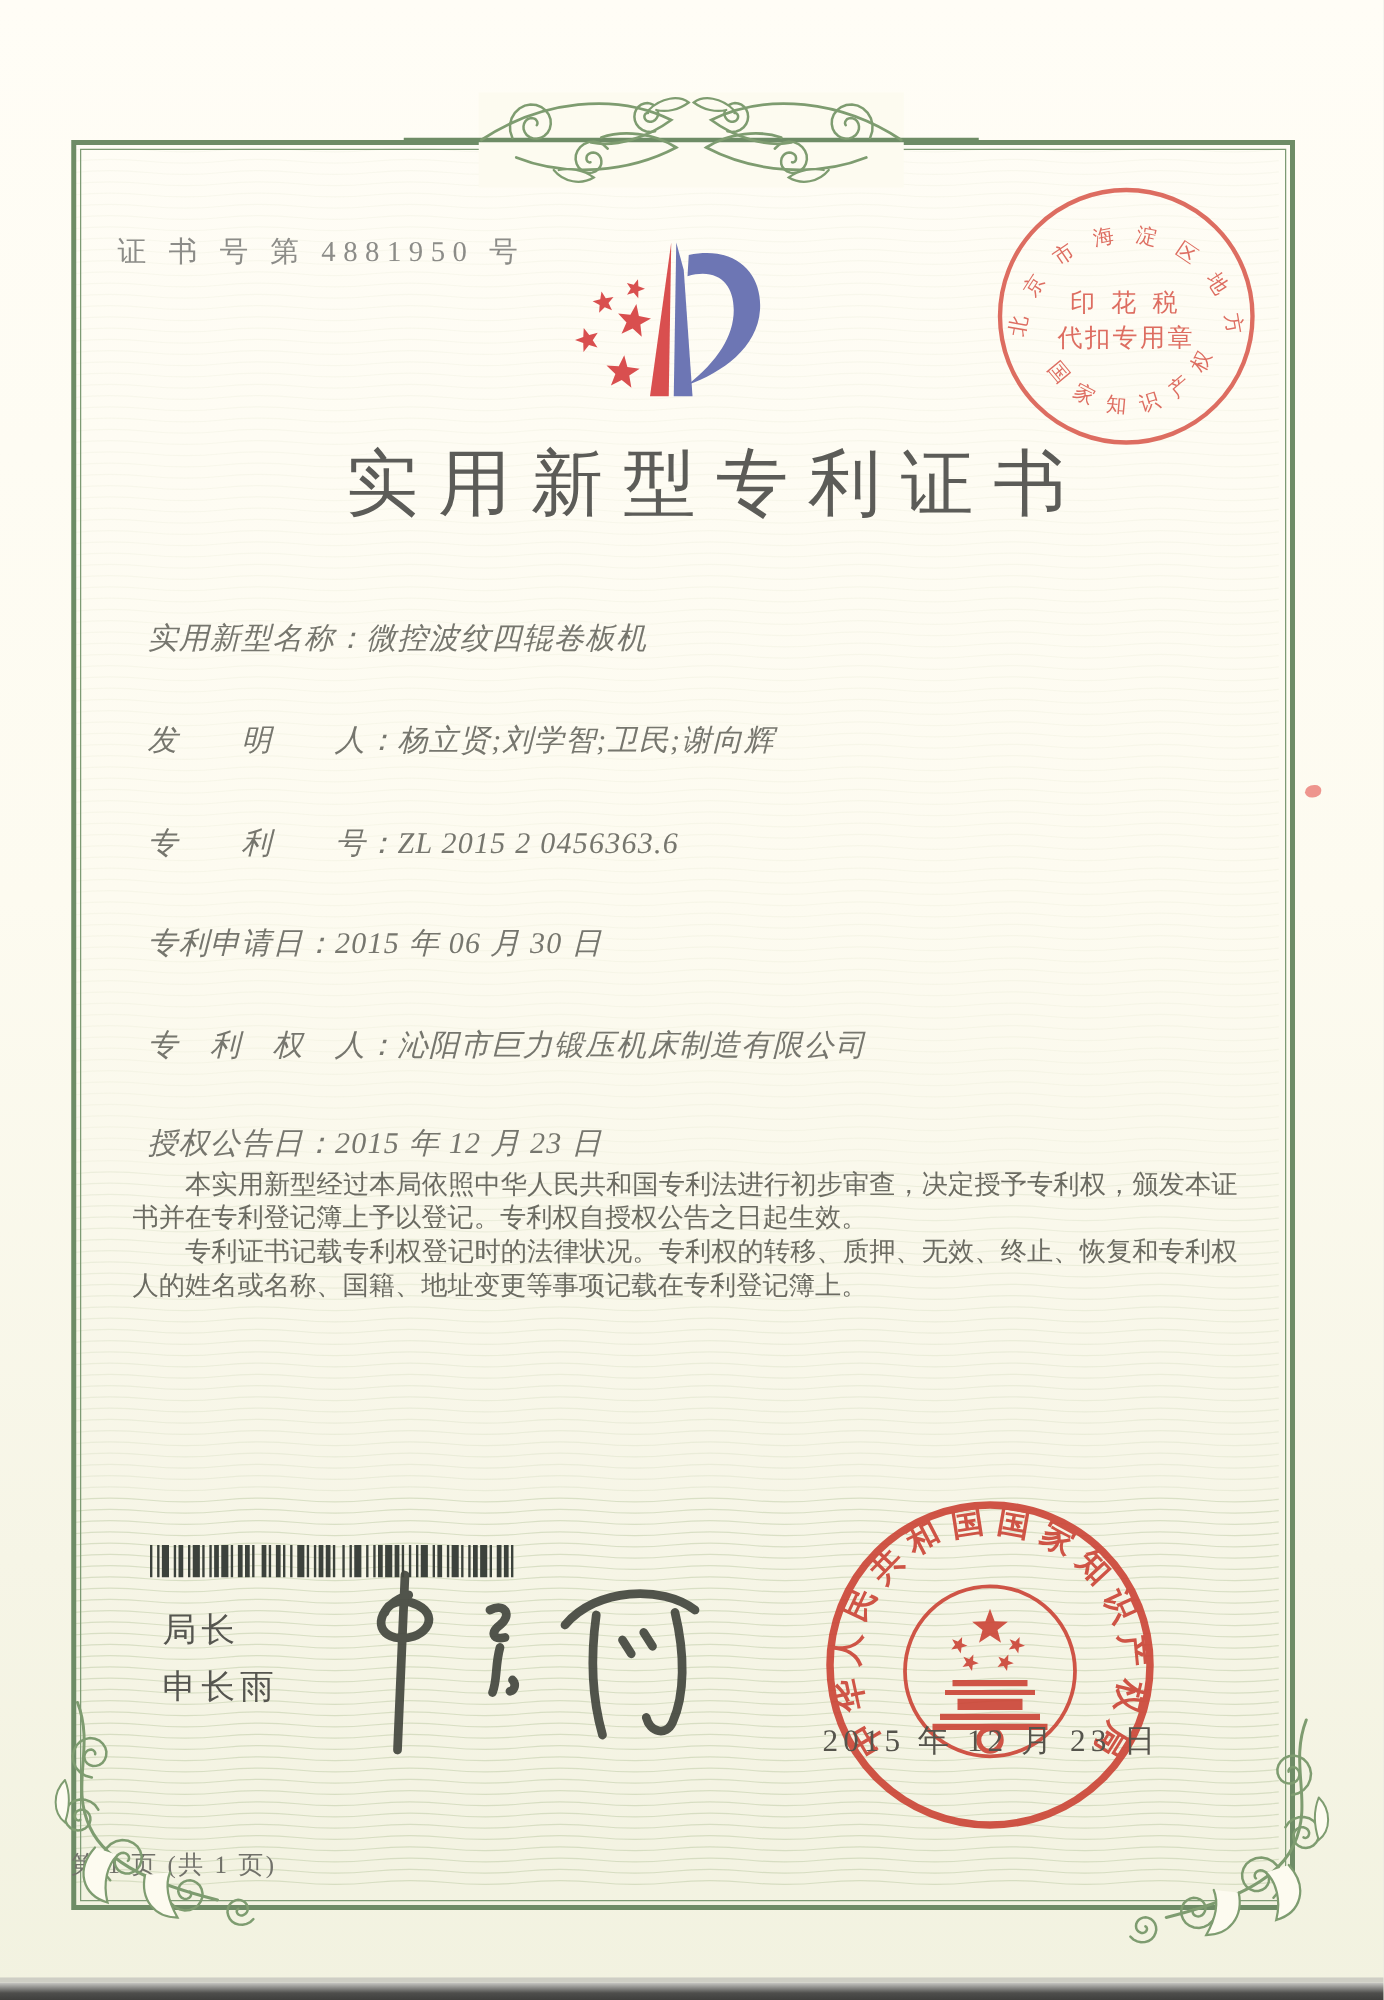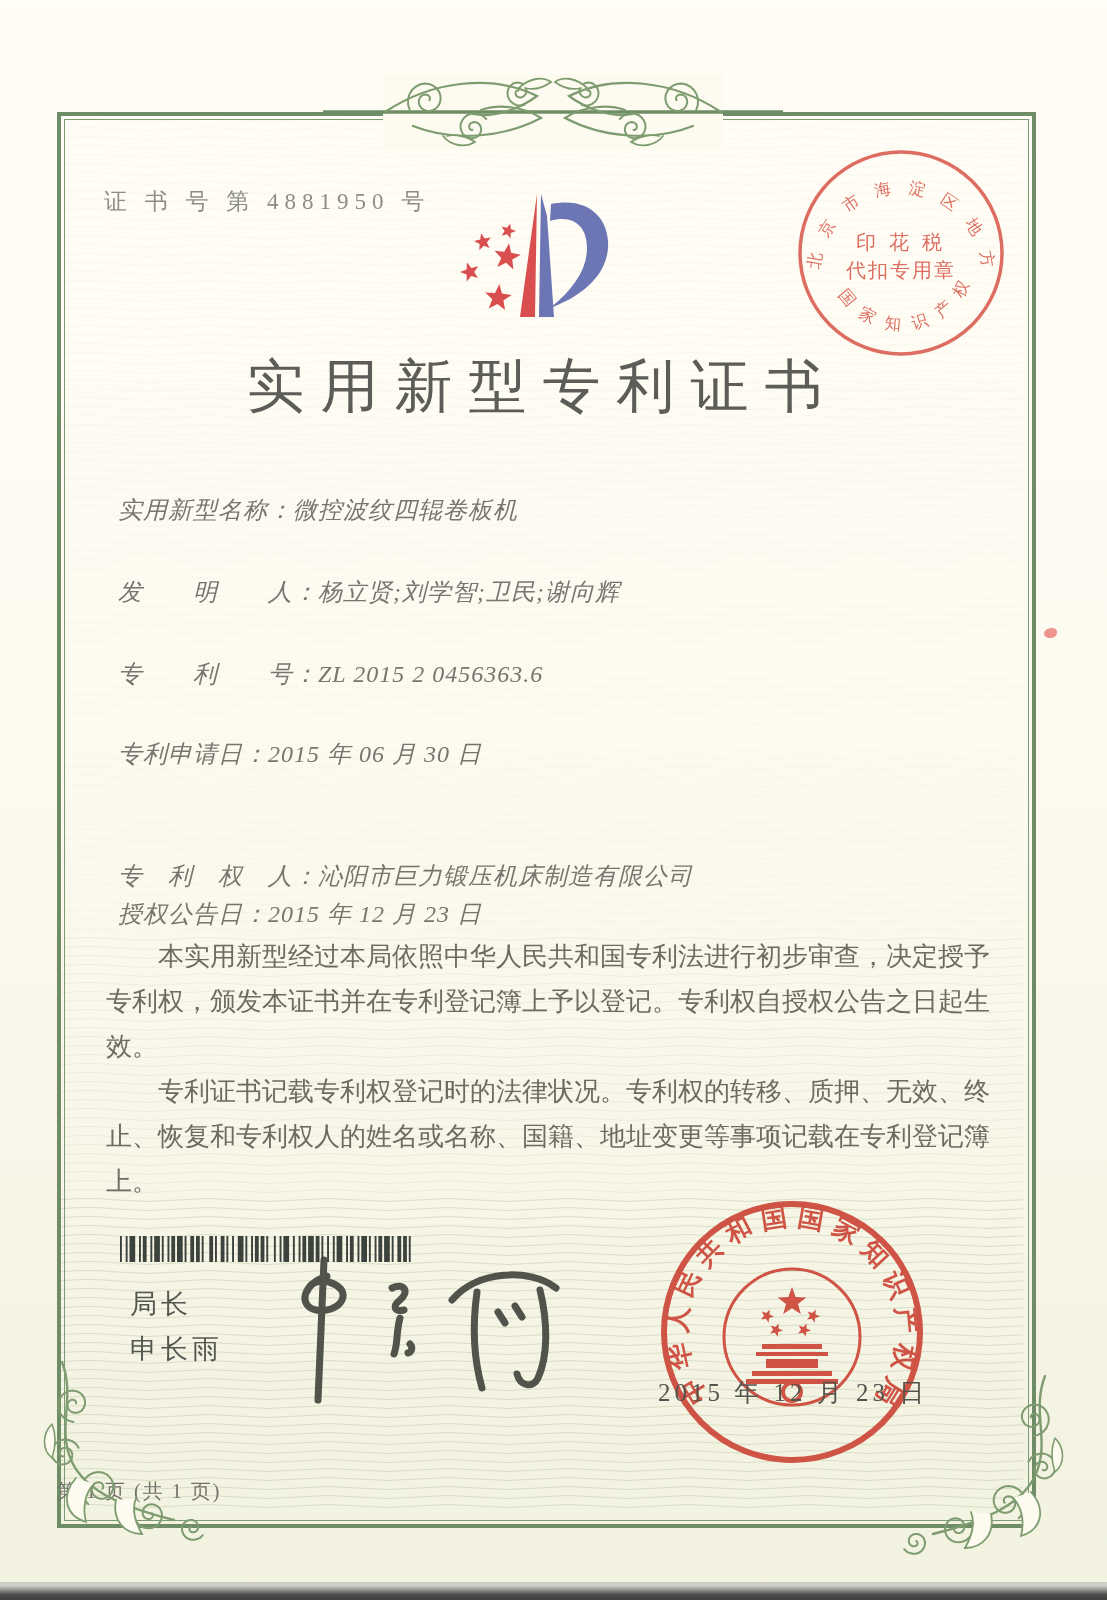--- a/index.html
+++ b/index.html
@@ -3,25 +3,25 @@
 <meta charset="utf-8">
 <style>
   html,body{margin:0;padding:0;background:#e8e8e4;}
   .page{position:relative;width:1107px;height:1600px;margin:0 auto;overflow:hidden;
         background:linear-gradient(180deg,#fffdf6 0%,#fdfbf0 45%,#f6f5e6 78%,#f2f2e0 100%);
         font-family:"Liberation Serif","DejaVu Serif",serif;}
   .frame{position:absolute;left:57px;top:112px;width:971px;height:1408px;
          border:4px solid #6e8c66;}
   .frame-inner{position:absolute;left:3px;top:3px;right:3px;bottom:3px;border:1px solid #7d9a74;}
   #wave-svg{position:absolute;left:58px;top:114px;}
-  .cert-no{position:absolute;left:94px;top:186px;font-size:23px;color:#8c8c88;letter-spacing:6px;margin-left:10px;}
+  .cert-no{position:absolute;left:94px;top:186px;font-size:23px;color:#8c8c88;letter-spacing:6px;}
   .title{position:absolute;left:57px;top:348px;width:971px;text-align:center;
-         font-size:58px;color:#5c5c58;letter-spacing:16px;font-weight:500;}
+         font-size:58px;color:#5c5c58;letter-spacing:16px;font-weight:500;padding-left:30px;}
   .field{position:absolute;left:118px;font-size:24px;color:#76766e;letter-spacing:1px;white-space:nowrap;font-style:italic;}
-  .paras{position:absolute;left:106px;top:934px;width:884px;font-size:26px;line-height:45px;
+  .paras{position:absolute;left:106px;top:934px;width:884px;font-size:21px;line-height:27px;
          color:#6b6b62;text-align:justify;}
   .paras p{margin:0;text-indent:2em;}
   #barcode{position:absolute;left:120px;top:1236px;width:292px;height:26px;}
   .sig-title{position:absolute;left:130px;top:1286px;font-size:27px;color:#565650;
              font-family:"Liberation Sans","DejaVu Sans",sans-serif;letter-spacing:4px;}
   .sig-name{position:absolute;left:130px;top:1331px;font-size:27px;color:#565650;
             font-family:"Liberation Sans","DejaVu Sans",sans-serif;letter-spacing:4px;text-align:center;}
   #signature-svg{position:absolute;left:272px;top:1248px;z-index:6;}
   #tax-stamp-svg{position:absolute;left:791px;top:143px;opacity:.85;z-index:5;}
   #seal-svg{position:absolute;left:652px;top:1192px;opacity:.9;z-index:4;}
@@ -295,21 +295,21 @@
   </div>
   <div class="field" style="top:576px">
     <span>发　　明　　人：</span><span>杨立贤;刘学智;卫民;谢向辉</span>
   </div>
   <div class="field" style="top:658px">
     <span>专　　利　　号：</span><span>ZL 2015 2 0456363.6</span>
   </div>
   <div class="field" style="top:738px">
     <span>专利申请日：</span><span>2015 年 06 月 30 日</span>
   </div>
-  <div class="field" style="top:860px">
+  <div class="field" style="top:820px">
     <span>专　利　权　人：</span><span>沁阳市巨力锻压机床制造有限公司</span>
   </div>
   <div class="field" style="top:898px">
     <span>授权公告日：</span><span>2015 年 12 月 23 日</span>
   </div>
 
   <div class="paras">
     <p>本实用新型经过本局依照中华人民共和国专利法进行初步审查，决定授予专利权，颁发本证书并在专利登记簿上予以登记。专利权自授权公告之日起生效。</p>
     <p>专利证书记载专利权登记时的法律状况。专利权的转移、质押、无效、终止、恢复和专利权人的姓名或名称、国籍、地址变更等事项记载在专利登记簿上。</p>
   </div>

